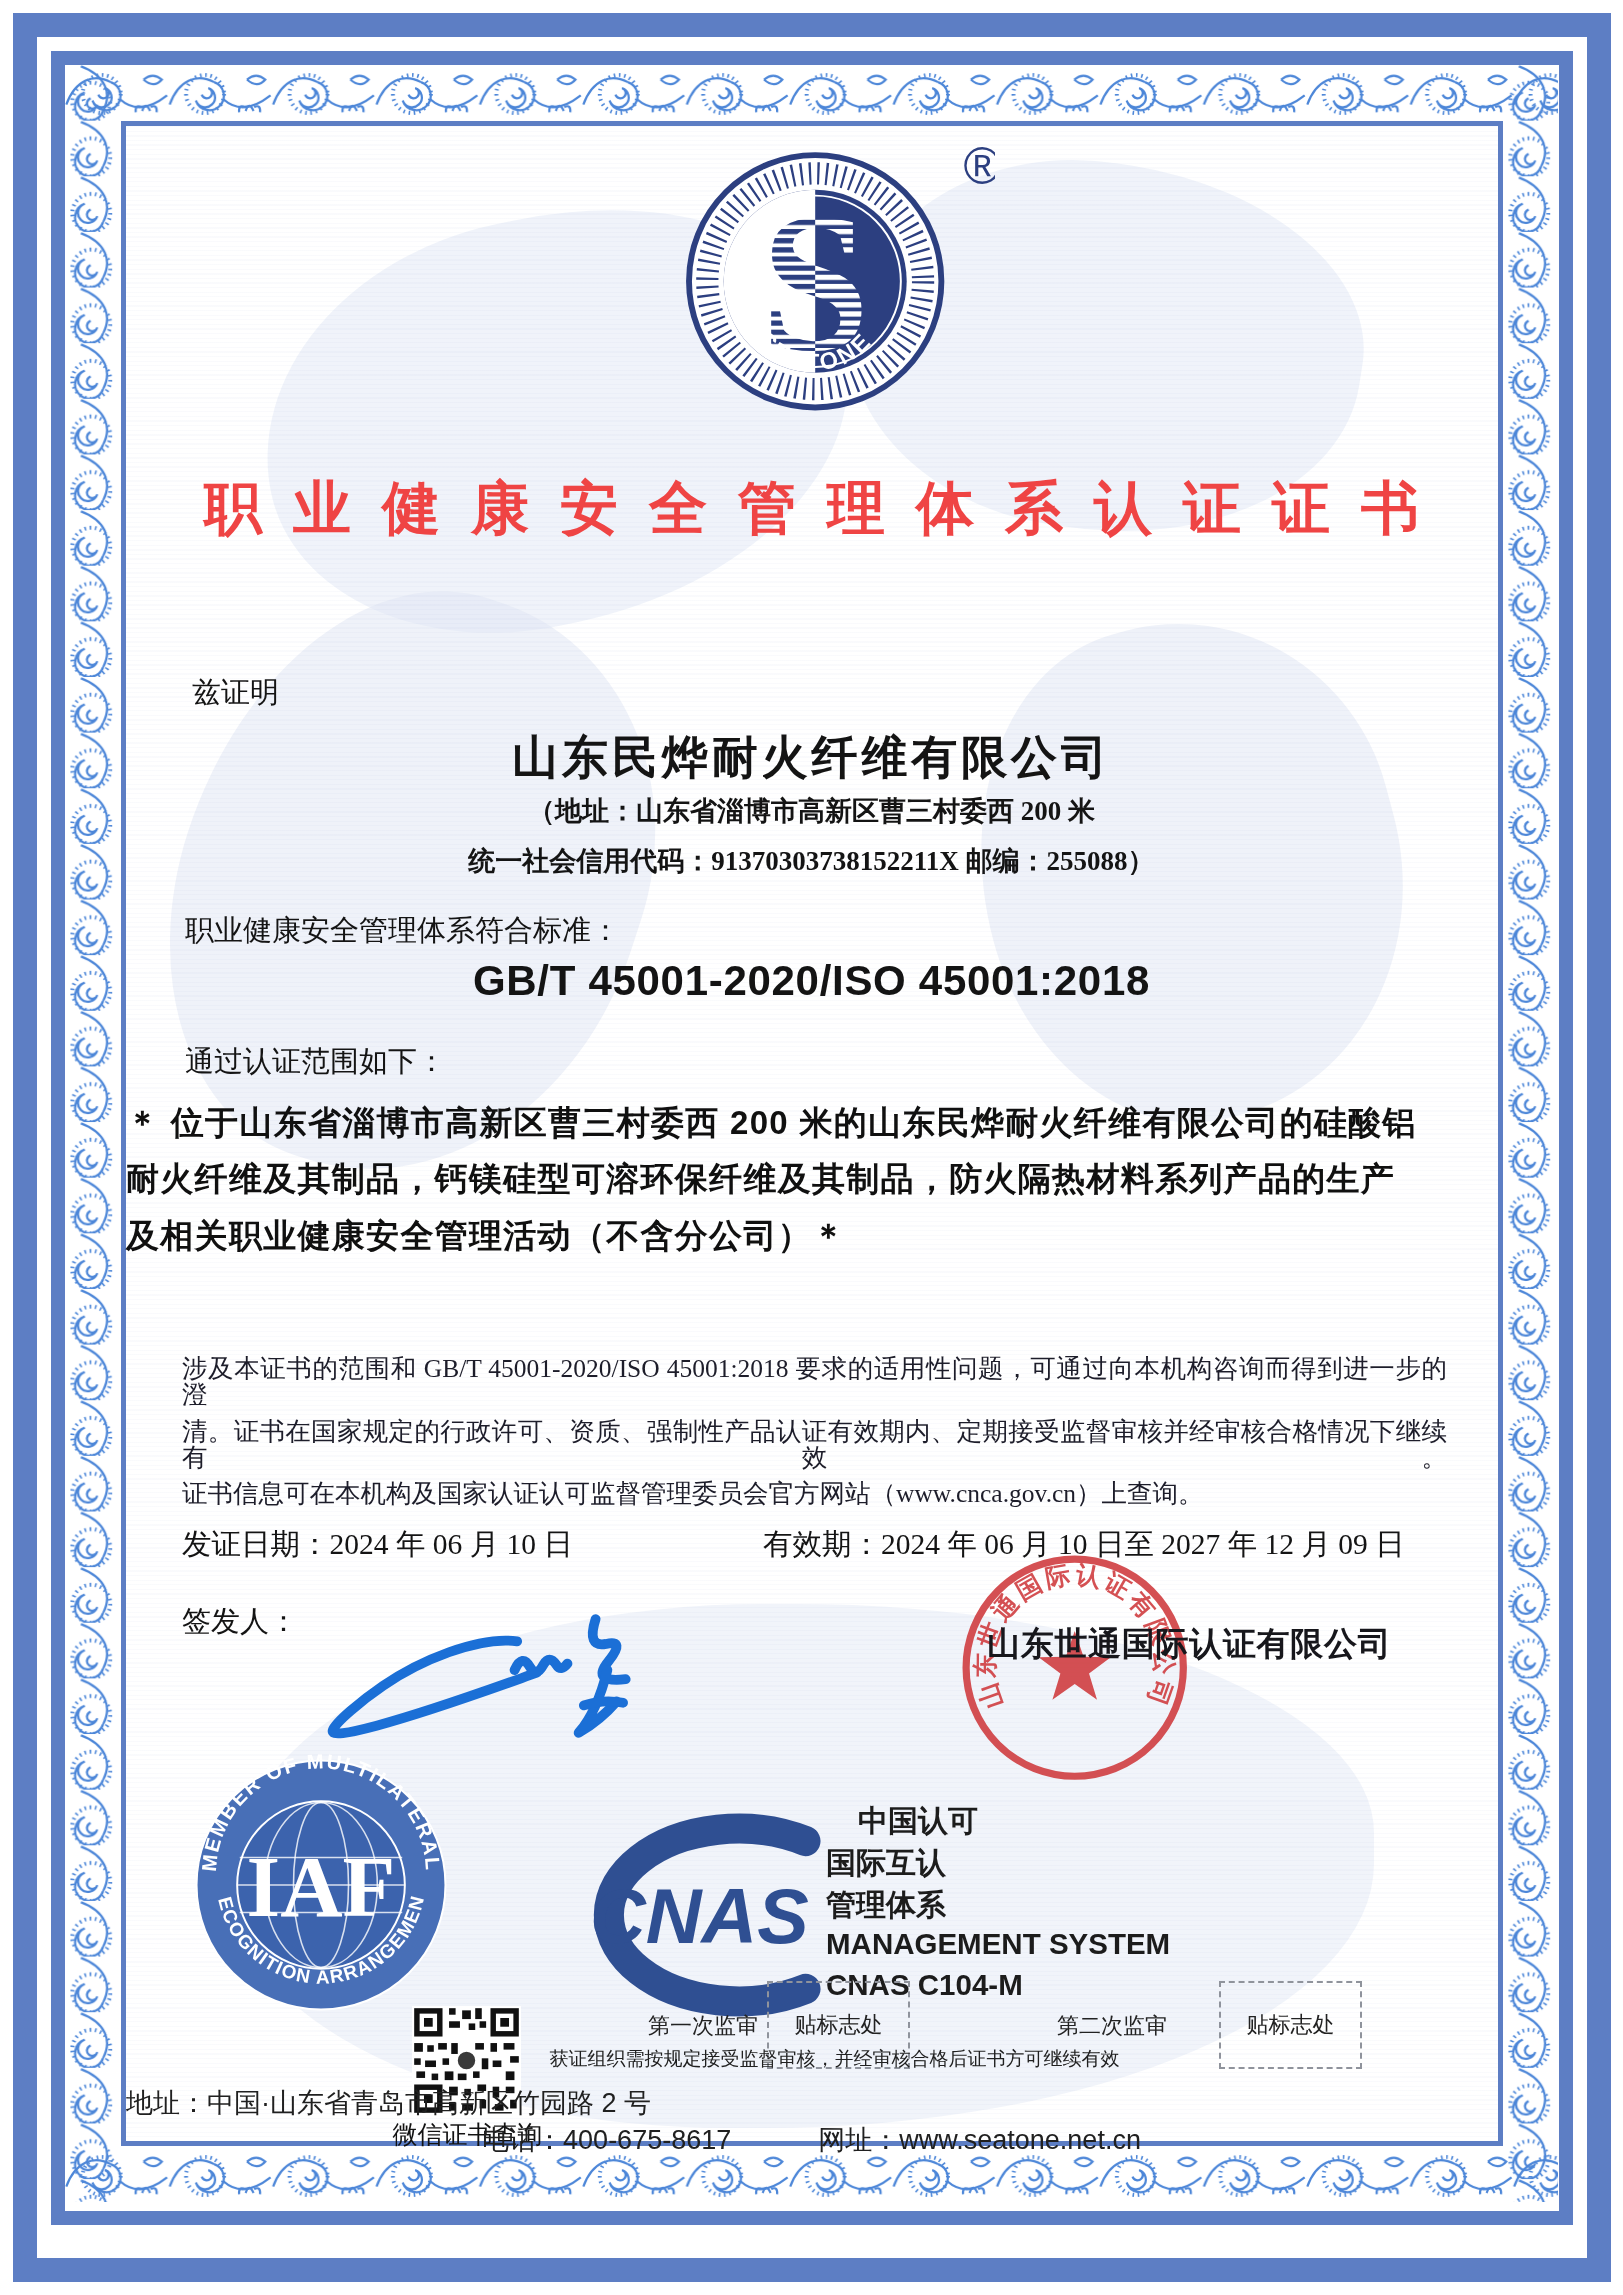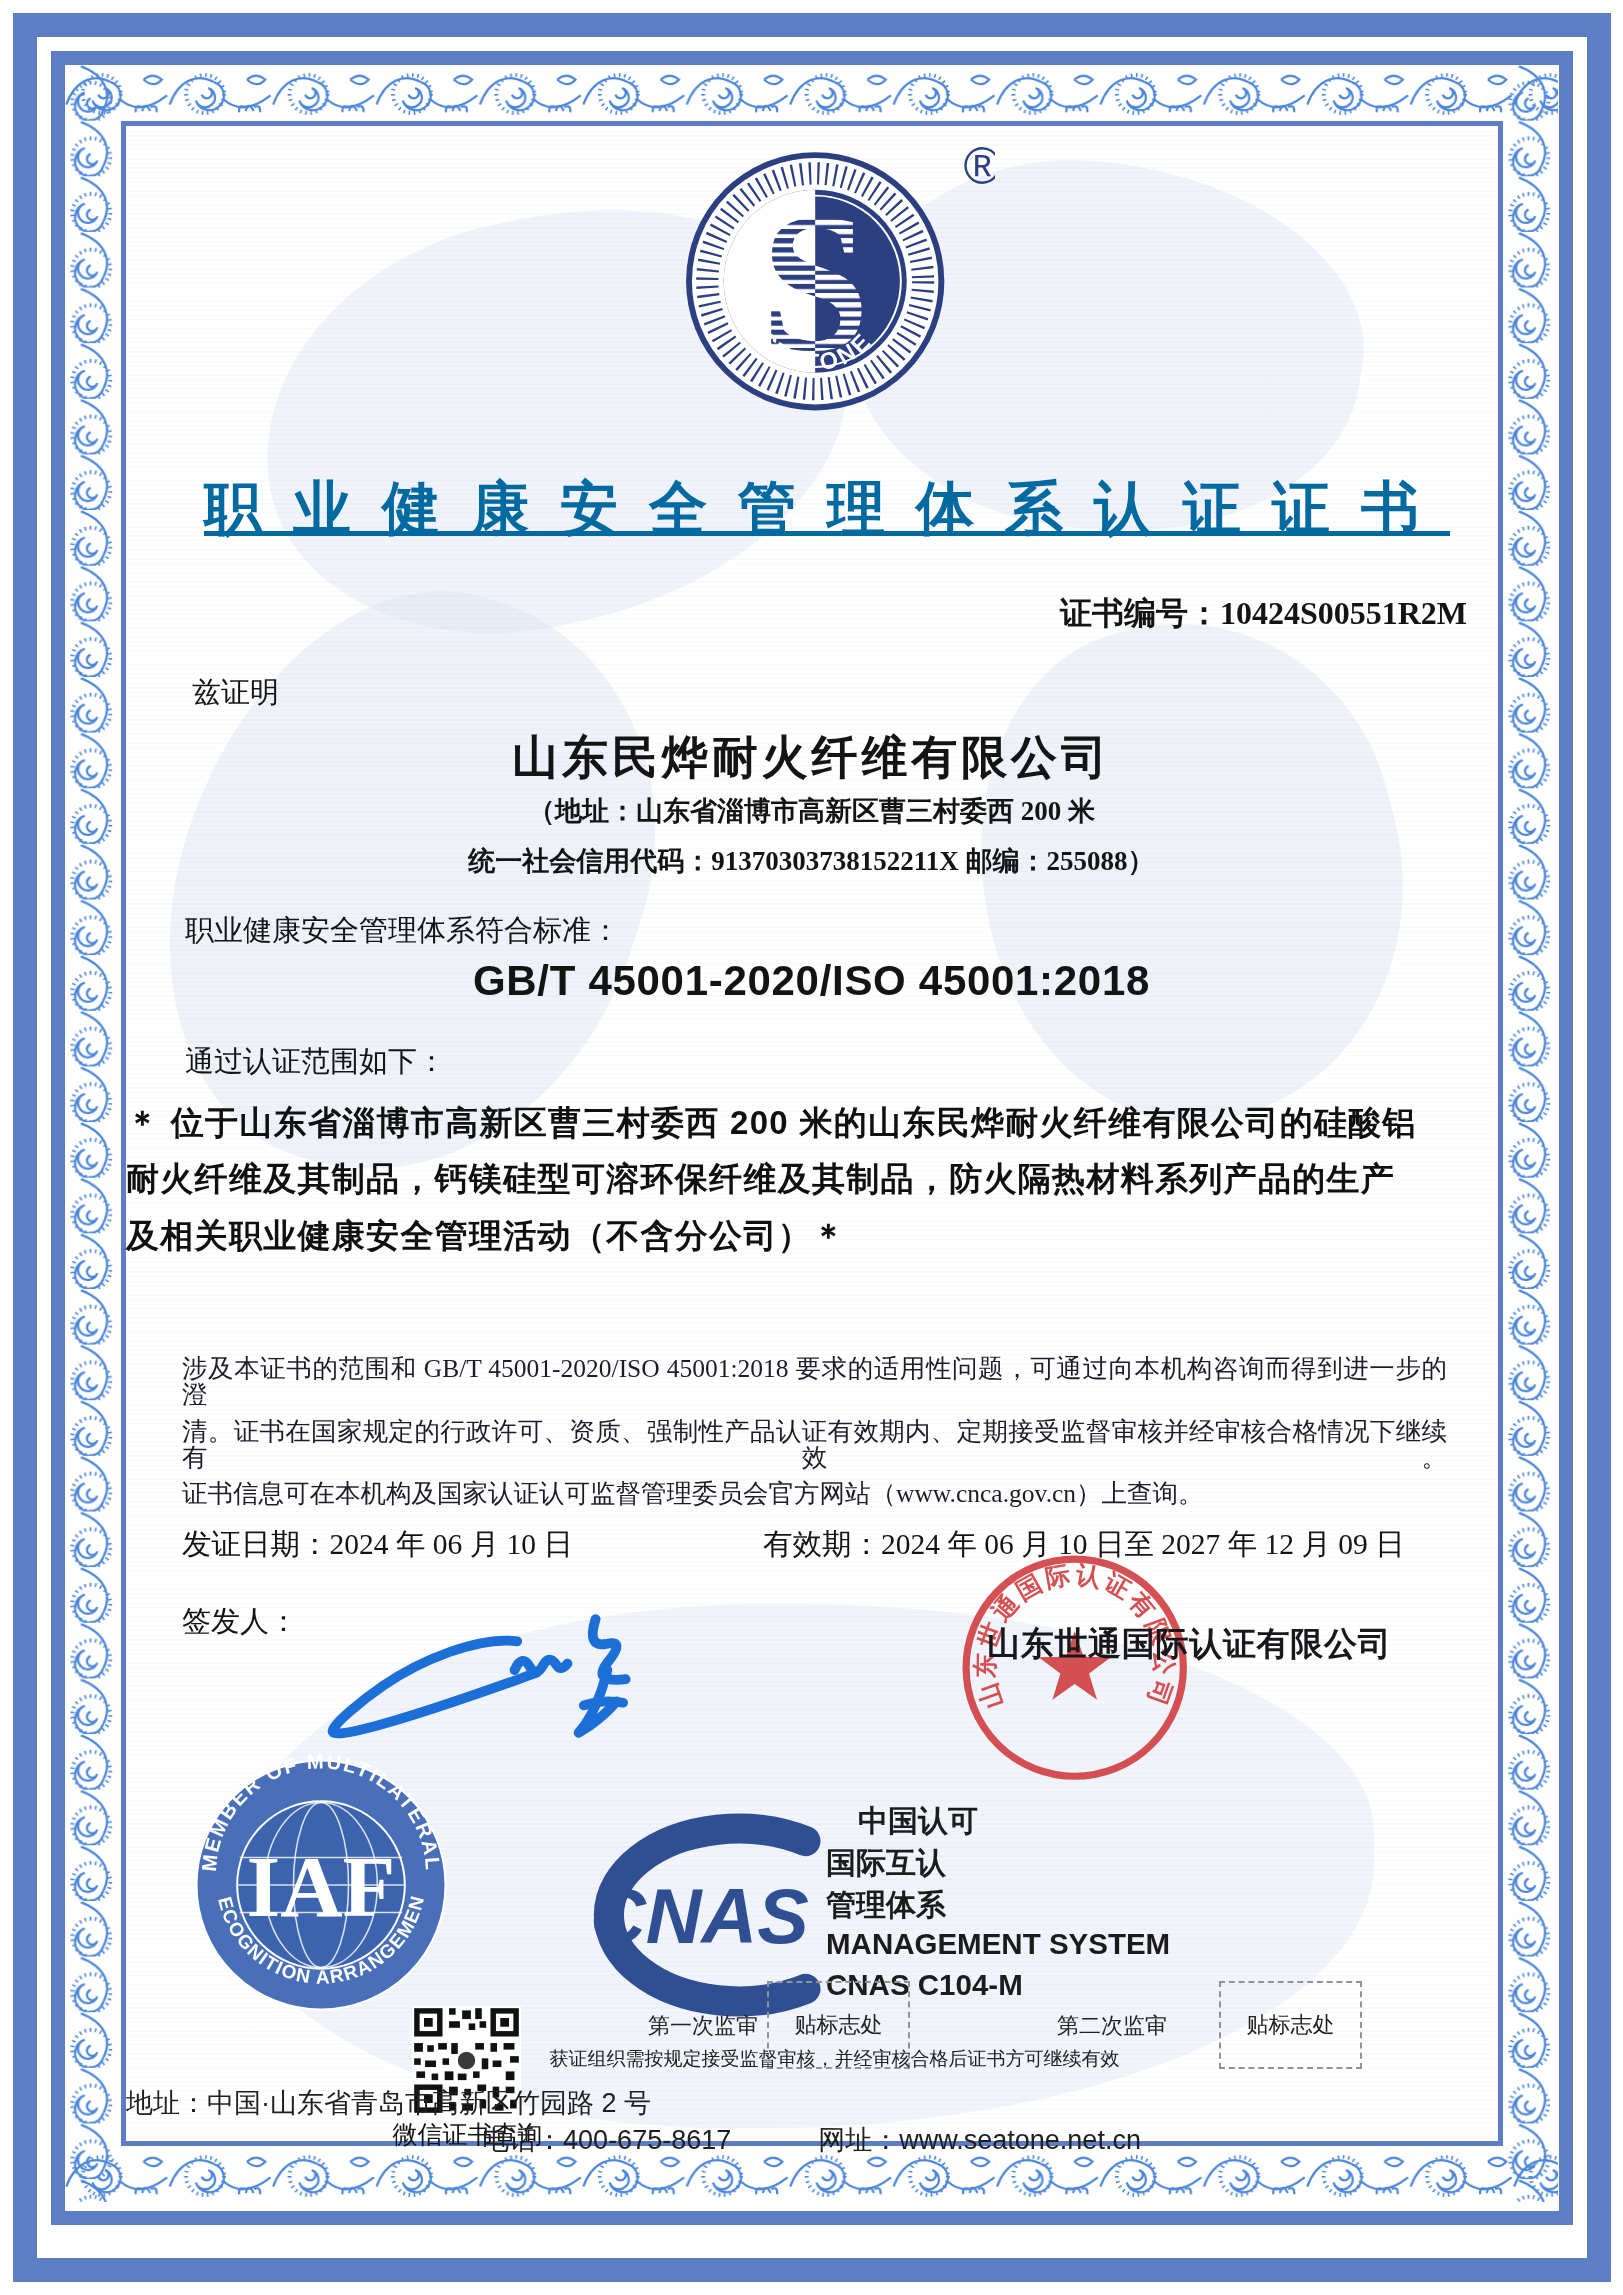--- a/index.html
+++ b/index.html
@@ -11,21 +11,21 @@
   .band-outer{left:13px;top:13px;right:13px;bottom:13px;border:24px solid #5d7ec4;}
   .band-2{left:51px;top:51px;right:51px;bottom:70px;border:14.4px solid #5d7ec4;}
   .band-inner{left:121px;top:121px;right:121px;bottom:149px;border:5.2px solid #5d7ec4;}
   
   .wm{background:#e4eaf5;opacity:.55;border-radius:48% 52% 55% 45%/55% 45% 52% 48%;}
   .wm2{background:#dfe6f3;opacity:.5;}
   .texture{left:126px;top:126px;right:126px;bottom:154px;
     background:repeating-linear-gradient(180deg,rgba(100,120,185,.035) 0 1.3px,rgba(255,255,255,0) 1.3px 4.6px);}
   
   .title{font-size:58px;font-weight:700;letter-spacing:31px;text-indent:31px;
-         width:1371px;text-align:center;color:#0369a1;text-decoration:underline;}
+         width:1371px;text-align:center;color:#ef4444;}
   .certno{font-size:32px;font-weight:700;}
   .label{font-size:29px;}
   .company{font-size:46px;font-weight:700;width:1371px;text-align:center;letter-spacing:3.9px;}
   .addr{font-size:27px;font-weight:700;width:1371px;text-align:center;}
   .std{font-size:42px;font-weight:700;width:1371px;text-align:center;letter-spacing:0.7px;}
   .scopeline{font-size:33px;font-weight:600;width:1596px;letter-spacing:1.3px;
              font-family:"Liberation Sans",sans-serif;color:#101010;}
   .fineline{width:1265px;font-size:25.5px;line-height:1.0;color:#1d1d2a;}
   .just{text-align:justify;text-align-last:justify;}
   .dates{font-size:29.5px;}
@@ -121,23 +121,20 @@
     <path id="seatoneArc" d="M1162,529 A112,112 0 0 0 1328,529" fill="none"></path>
     <text font-family="Liberation Sans, sans-serif" font-weight="700" font-size="36" fill="#ffffff" letter-spacing="5">
       <textPath href="#seatoneArc" startOffset="50%" text-anchor="middle">·SEATONE·</textPath>
     </text>
 
     <text x="1472" y="282" font-size="78" fill="#2c3f80" font-family="Liberation Sans, sans-serif">®</text>
   </svg>
 
   <div class="abs hei title" style="left:126px;top:470px;">职业健康安全管理体系认证证书</div>
 
-  <div class="abs certno" style="right:157px;top:592px;">
-    <span class="hei">证书编号：</span><span>10424S00551R2M</span>
-  </div>
 
   <div class="abs label" style="left:192px;top:673px;">兹证明</div>
 
   <div class="abs company" style="left:126px;top:727px;">山东民烨耐火纤维有限公司</div>
 
   <div class="abs addr" style="left:126px;top:793px;">（地址：山东省淄博市高新区曹三村委西 200 米</div>
   <div class="abs addr" style="left:126px;top:843px;">统一社会信用代码：91370303738152211X 邮编：255088）</div>
 
   <div class="abs label" style="left:185px;top:911px;">职业健康安全管理体系符合标准：</div>
   <div class="abs hei std" style="left:126px;top:957px;">GB/T 45001-2020/ISO 45001:2018</div>

